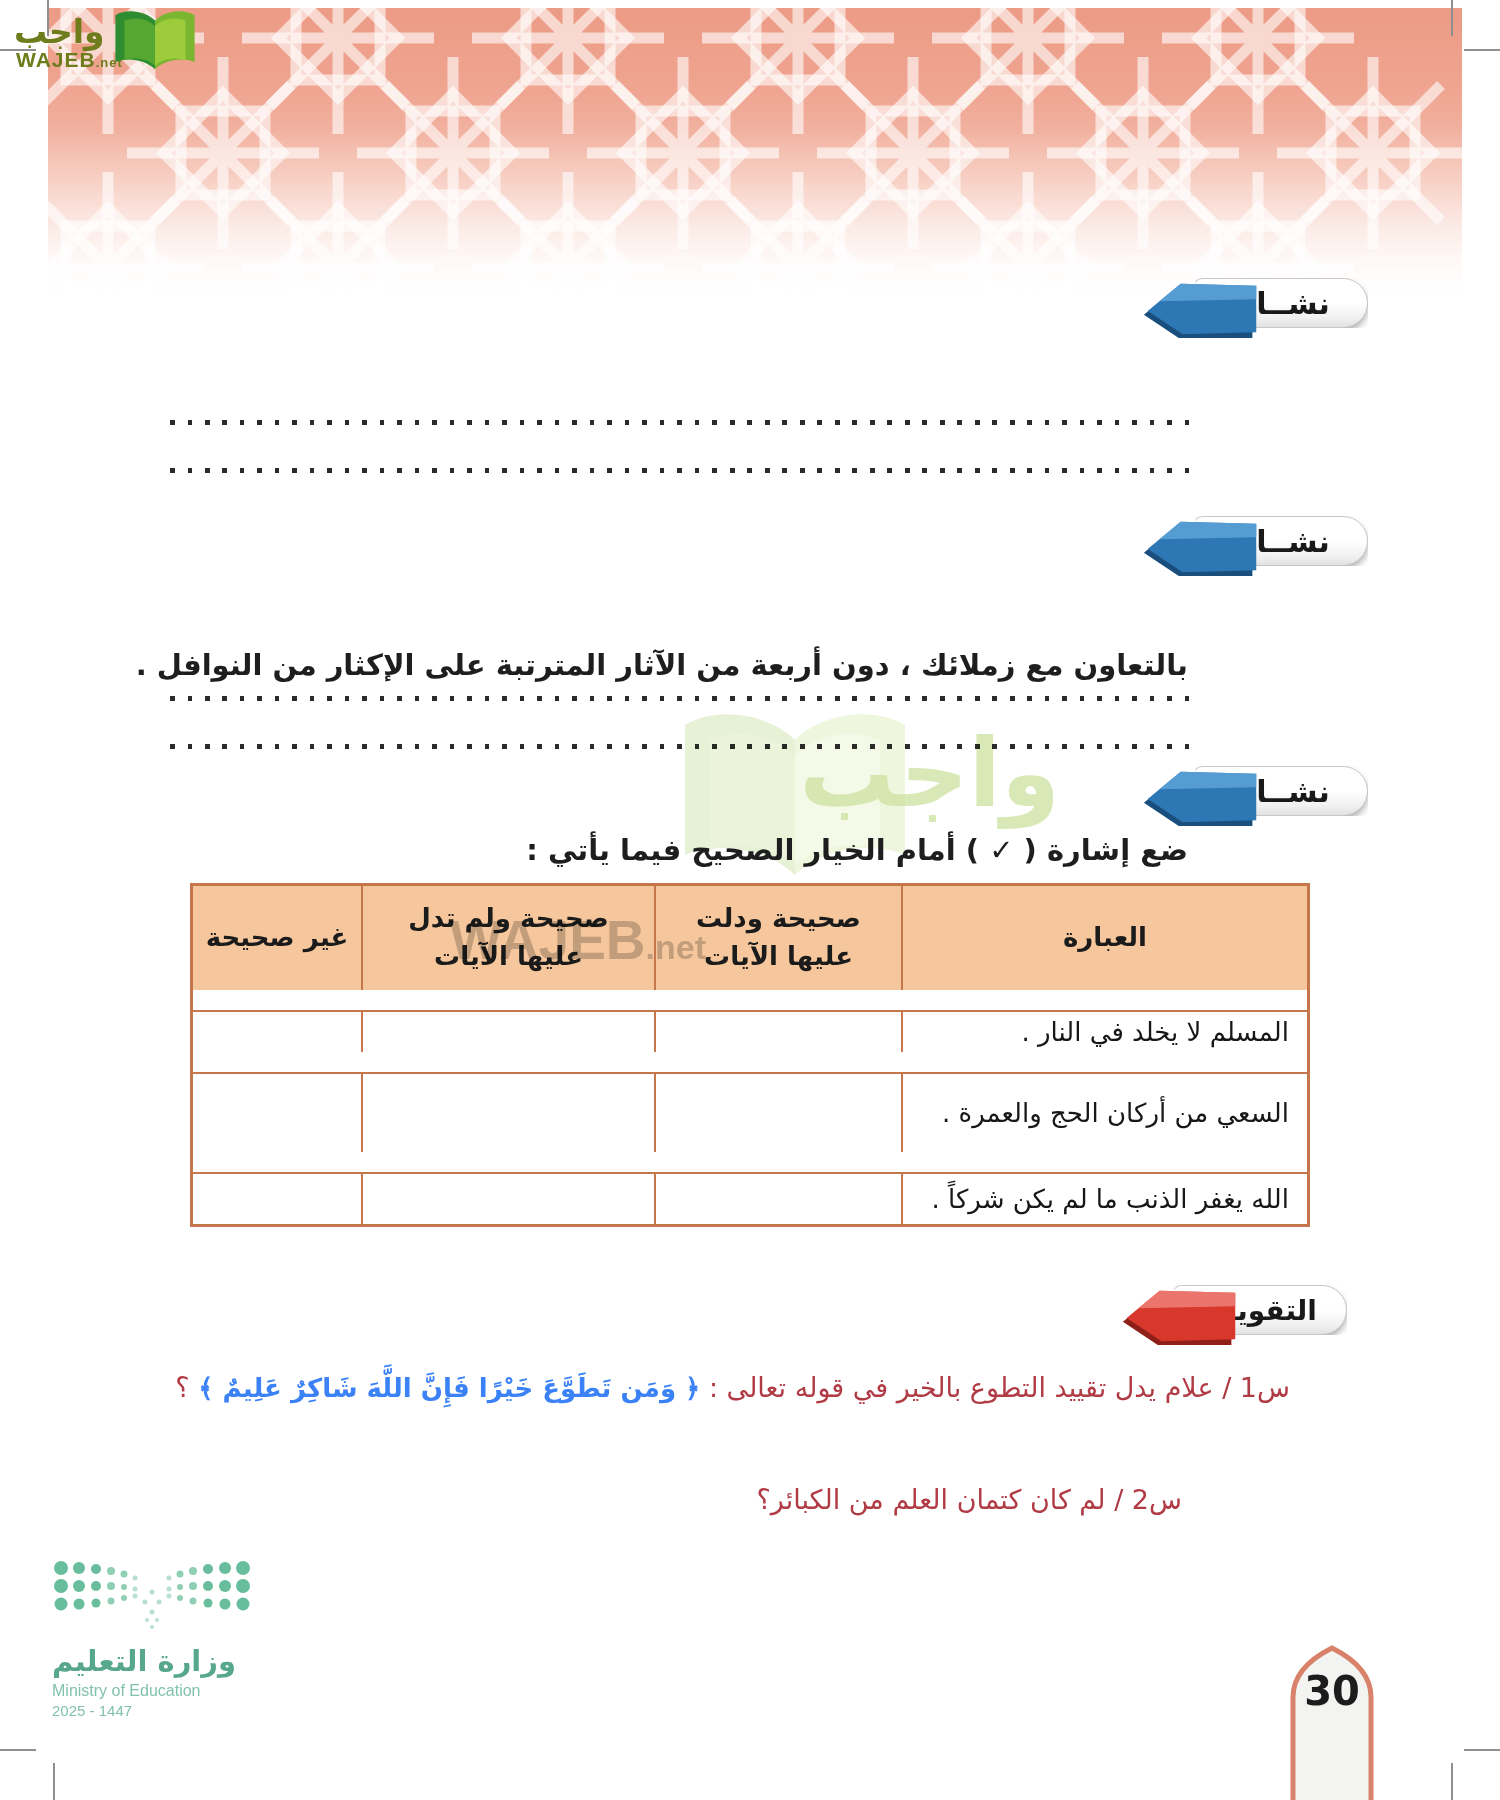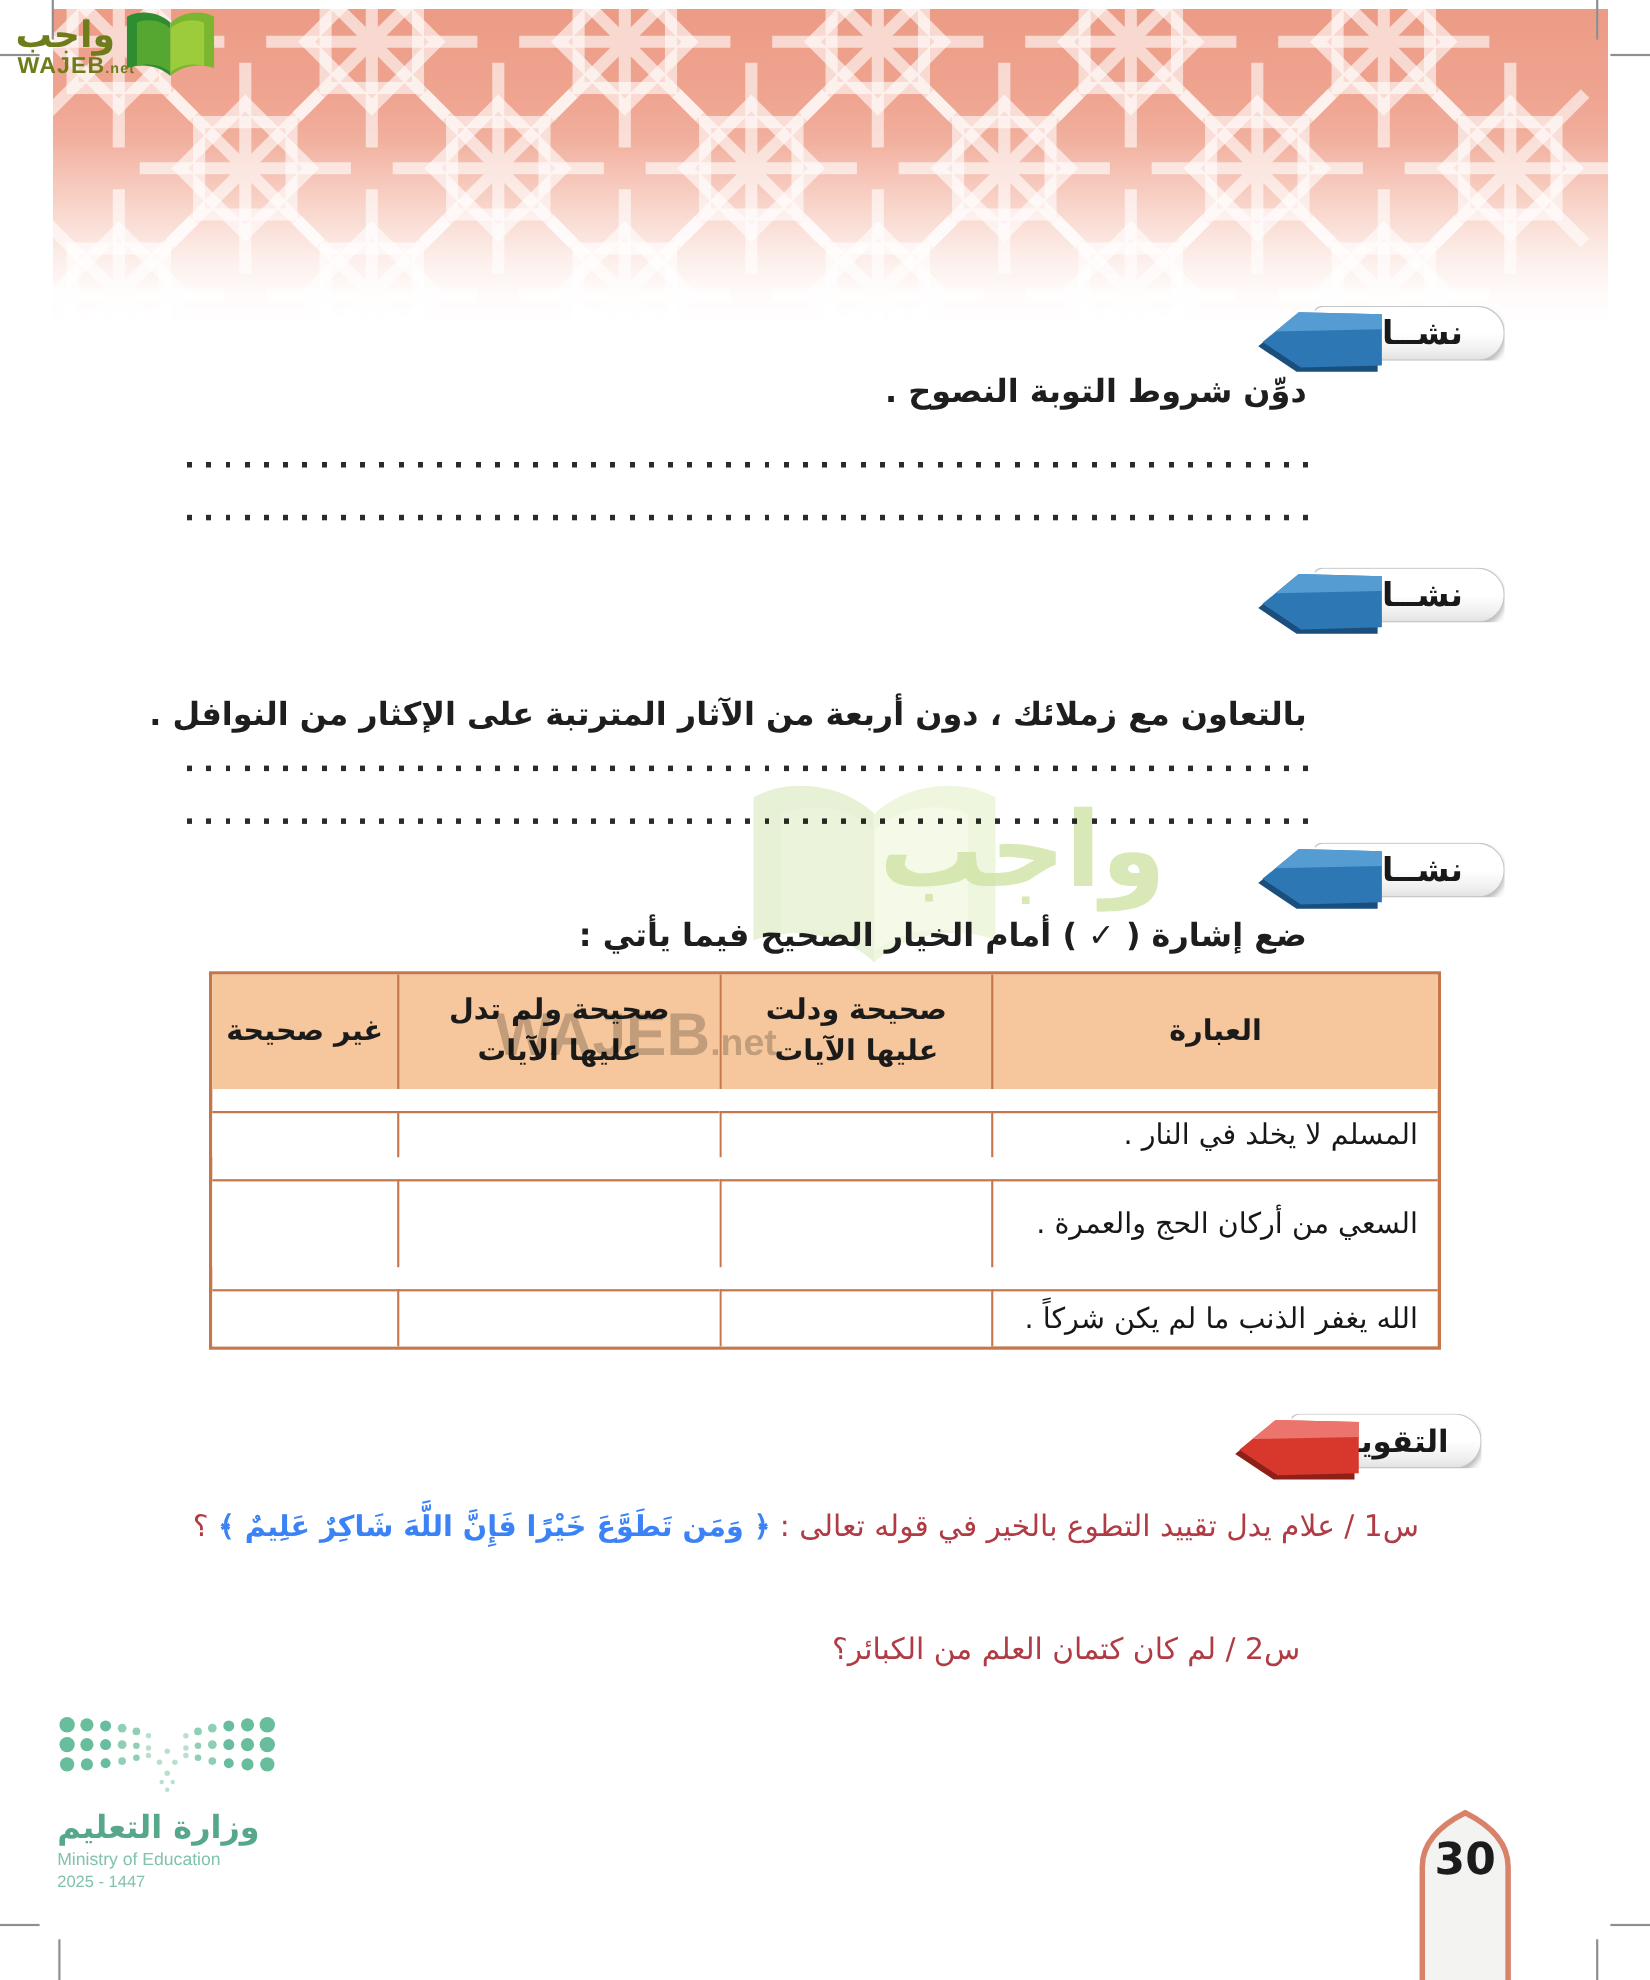--- a/index.html
+++ b/index.html
@@ -133,35 +133,34 @@
   <div class="banner" style="left:1143px;top:276px;">
     <div class="pill">
         <span class="pill-label">نشــاط</span>
       </div>
     <svg class="arrow" width="118" height="62" viewBox="0 0 120 64">
       <polygon points="112,12 34,10 0,38 36,62 112,62" fill="#1a4e7d"></polygon>
       <polygon points="116,8 38,6 4,34 40,58 116,56" fill="#2e77b5"></polygon>
       <polygon points="116,8 38,6 16,24 116,22" fill="#5ca2d8" opacity="0.85"></polygon>
     </svg>
   </div>
-  <div class="instruction" style="top:338px;">دوِّن شروط التوبة النصوح .</div>
   <div class="dots" style="top:420px;"></div>
   <div class="dots" style="top:468px;"></div>
 
   <div class="banner" style="left:1143px;top:514px;">
     <div class="pill">
         <span class="pill-label">نشــاط</span>
       </div>
     <svg class="arrow" width="118" height="62" viewBox="0 0 120 64">
       <polygon points="112,12 34,10 0,38 36,62 112,62" fill="#1a4e7d"></polygon>
       <polygon points="116,8 38,6 4,34 40,58 116,56" fill="#2e77b5"></polygon>
       <polygon points="116,8 38,6 16,24 116,22" fill="#5ca2d8" opacity="0.85"></polygon>
     </svg>
   </div>
-  <div class="instruction" style="top:632px;">بالتعاون مع زملائك ، دون أربعة من الآثار المترتبة على الإكثار من النوافل .</div>
+  <div class="instruction" style="top:648px;">بالتعاون مع زملائك ، دون أربعة من الآثار المترتبة على الإكثار من النوافل .</div>
   <div class="dots" style="top:696px;"></div>
   <div class="dots" style="top:744px;"></div>
 
   <div class="banner" style="left:1143px;top:764px;">
     <div class="pill">
         <span class="pill-label">نشــاط</span>
       </div>
     <svg class="arrow" width="118" height="62" viewBox="0 0 120 64">
       <polygon points="112,12 34,10 0,38 36,62 112,62" fill="#1a4e7d"></polygon>
       <polygon points="116,8 38,6 4,34 40,58 116,56" fill="#2e77b5"></polygon>

